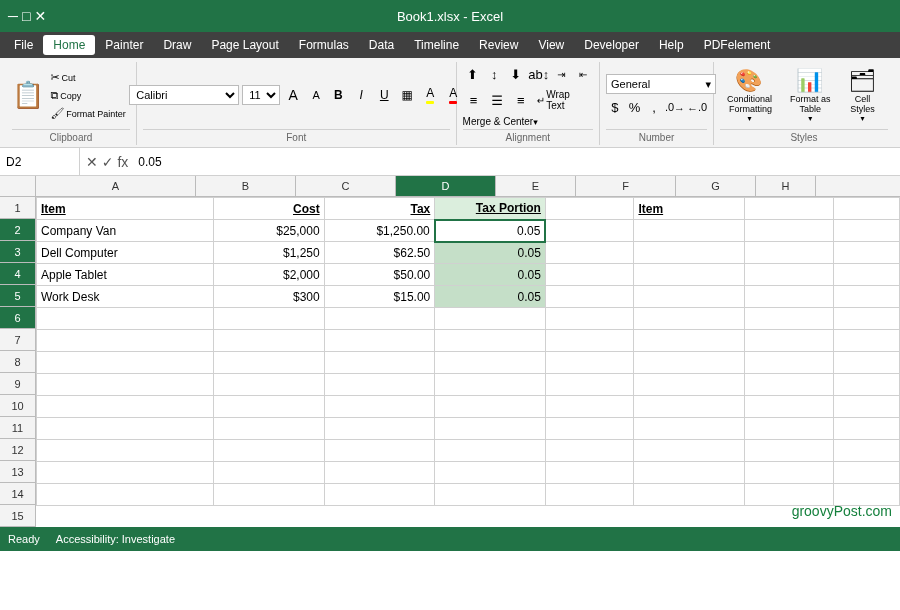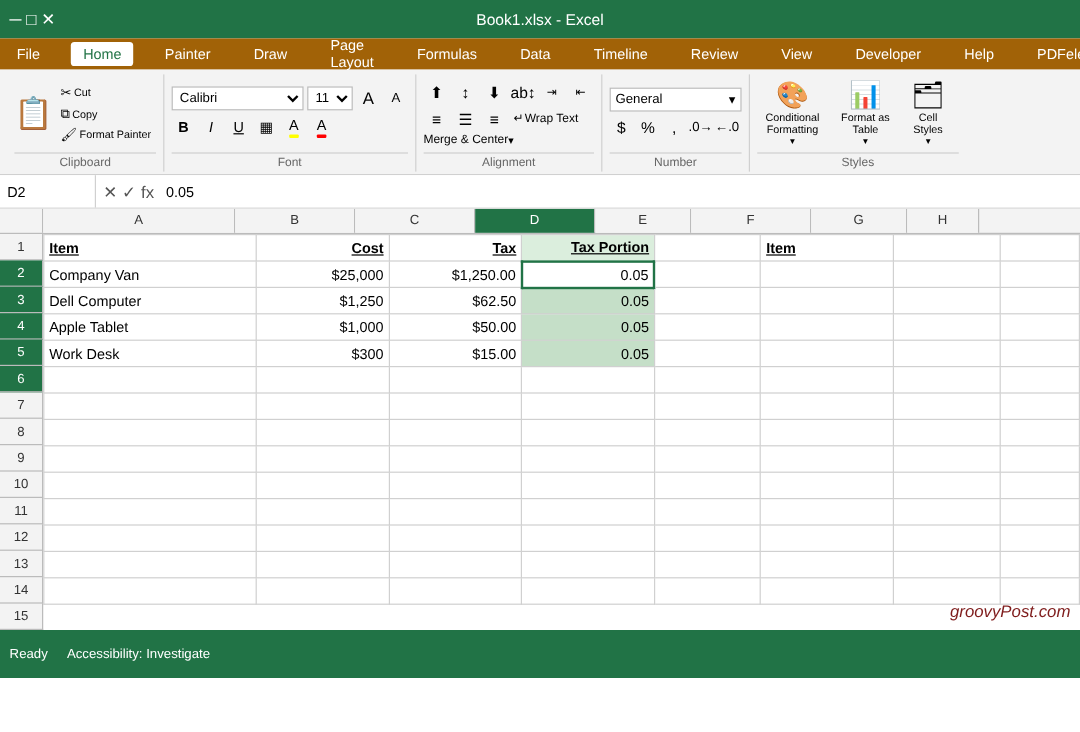--- a/index.html
+++ b/index.html
@@ -25,27 +25,27 @@
       background: #4CAF82; border-radius: 10px; width: 36px; height: 16px;
       display: flex; align-items: center; padding: 2px;
     }
     .autosave-toggle .toggle-knob {
       background: white; border-radius: 50%; width: 12px; height: 12px; margin-left: auto;
     }
     .autosave-on { font-size: 10px; color: white; margin-right: 2px; }
 
     
     .menu-bar {
-      background: #a16207;
+      background: #404040;
       color: white;
       height: 26px;
       display: flex;
       align-items: center;
       padding: 0 4px;
-      gap: 16px;
+      gap: 0;
     }
     .menu-item {
       padding: 3px 10px;
       cursor: pointer;
       border-radius: 3px;
       font-size: 12px;
     }
     .menu-item.active { background: white; color: #217346; }
 
     
@@ -187,25 +187,25 @@
     .col-d { width: 100px; }
     .col-e { width: 80px; }
     .col-f { width: 100px; }
     .col-g { width: 80px; }
     .col-h { width: 60px; }
 
     
     .watermark {
       position: absolute;
       bottom: 8px; right: 8px;
-      color: #7f1d1d; font-size: 14px; font-style: italic;
+      color: #15803d; font-size: 14px; 
     }
 
     .status-bar {
-      background: #217346; color: white; height: 40px;
+      background: #217346; color: white; height: 24px;
       display: flex; align-items: center; padding: 0 8px;
       font-size: 11px; gap: 16px;
     }
   </style>
 </head>
 <body>
 
 <div class="title-bar">
   <div class="title-bar-center">
     <span>Book1.xlsx - Excel</span>
@@ -256,21 +256,21 @@
                 <span style="font-size:9px;">Format Painter</span>
               </div>
           </div>
         </div>
       </div>
     </div>
     <div class="ribbon-label">Clipboard</div>
   </div>
 
   <div class="ribbon-group" style="min-width:180px;">
-    <div style="display:flex; flex-direction:column; gap:2px; flex:1; justify-content:center;">
+    <div style="display:flex; flex-direction:row; gap:2px; flex:1; justify-content:center;">
       <div class="font-row">
         <select class="font-select">
           <option>Calibri</option>
         </select>
         <select class="size-select">
           <option>11</option>
         </select>
         <div class="font-btn" style="font-size:14px;">A</div>
         <div class="font-btn" style="font-size:11px;">A</div>
       </div>
@@ -331,21 +331,21 @@
         <div class="font-btn" style="font-size:11px;">←.0</div>
       </div>
     </div>
     <div class="ribbon-label">Number</div>
   </div>
 
   <div class="ribbon-group" style="min-width:180px;">
     <div style="display:flex;gap:4px;flex:1;align-items:center;">
       <div class="styles-btn">
         <span class="styles-icon">🎨</span>
-        <span style="font-size:9px;text-align:center;">Conditional<br>Formatting</span>
+        <span style="font-size:9px;text-align:right;">Conditional<br>Formatting</span>
         <span style="font-size:8px;">▾</span>
       </div>
       <div class="styles-btn">
         <span class="styles-icon">📊</span>
         <span style="font-size:9px;text-align:center;">Format as<br>Table</span>
         <span style="font-size:8px;">▾</span>
       </div>
       <div class="styles-btn">
         <span class="styles-icon">🗂</span>
         <span style="font-size:9px;text-align:center;">Cell<br>Styles</span>
@@ -433,21 +433,21 @@
           <td class="col-c number-cell">$62.50</td>
           <td class="selected-range col-d number-cell">0.05</td>
           <td class="col-e"></td>
           <td class="col-f"></td>
           <td class="col-g"></td>
           <td class="col-h"></td>
         </tr>
 
         <tr>
           <td class="col-a">Apple Tablet</td>
-          <td class="col-b number-cell">$1,000</td>
+          <td class="col-b number-cell">$2,000</td>
           <td class="col-c number-cell">$50.00</td>
           <td class="selected-range col-d number-cell">0.05</td>
           <td class="col-e"></td>
           <td class="col-f"></td>
           <td class="col-g"></td>
           <td class="col-h"></td>
         </tr>
 
 
         <tr>

